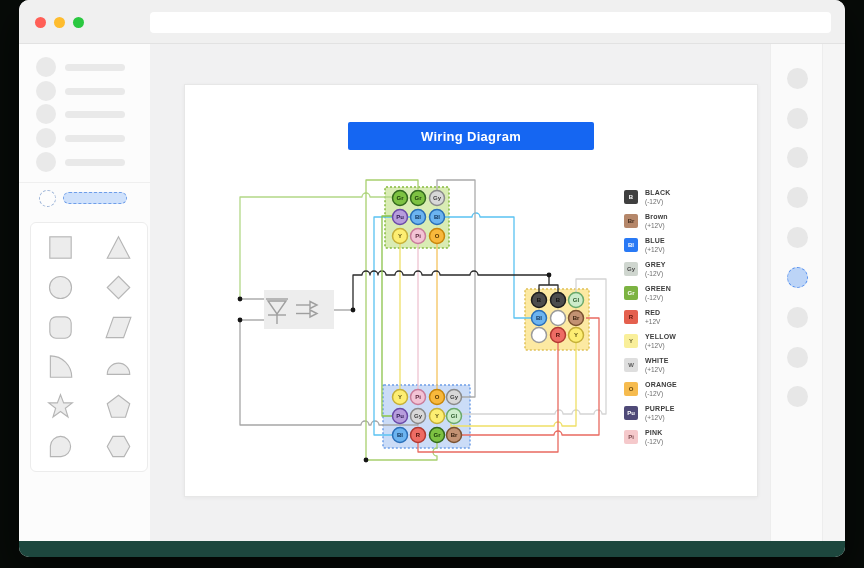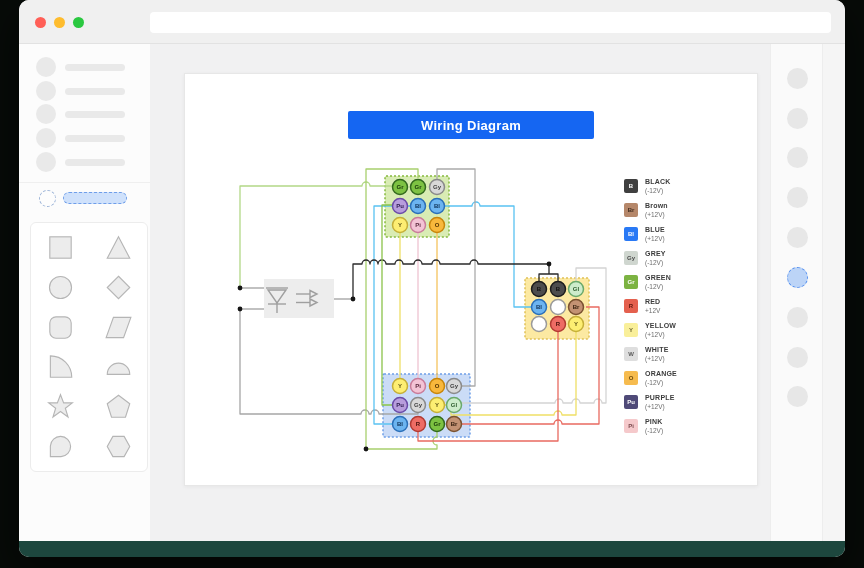--- a/index.html
+++ b/index.html
@@ -22,21 +22,21 @@
   .dashed-circle{position:absolute;left:20px;top:146px;width:15px;height:15px;border-radius:50%;
                  border:1px dashed #9cb4d8;background:#fdfdfd;}
   .dashed-pill{position:absolute;left:44px;top:148px;width:62px;height:10px;border-radius:6px;
                background:#cfe1fb;border:1px dashed #6f9ee9;}
   .shapes-card{position:absolute;left:11px;top:178px;width:118px;height:250px;background:#ffffff;
                border:1px solid #ececec;border-radius:6px;box-sizing:border-box;
                display:grid;grid-template-columns:1fr 1fr;align-content:space-evenly;justify-items:center;}
   .shape-cell{width:44px;height:30px;display:flex;align-items:center;justify-content:center;}
   .shape-cell svg{width:27px;height:27px;}
   .main{position:absolute;left:131px;top:44px;width:620px;bottom:16px;background:#f1f1f2;}
-  .page{position:absolute;left:34px;top:29px;width:572px;height:411px;background:#ffffff;
+  .page{position:absolute;left:34px;top:40px;width:572px;height:411px;background:#ffffff;
         border:1px solid #e7e7e7;box-sizing:content-box;box-shadow:0 1px 4px rgba(0,0,0,.05);}
   .banner{position:absolute;left:163px;top:37px;width:246px;height:28px;border-radius:2px;
           display:flex;align-items:center;justify-content:center;color:#fff;
           font-size:13px;font-weight:600;letter-spacing:.3px;}
   .diagram-svg{position:absolute;left:0;top:0;width:572px;height:411px;}
   .legend{position:absolute;left:439px;top:103px;width:120px;}
   .legend-item{position:absolute;left:0;height:22px;width:120px;}
   .legend-swatch{position:absolute;left:0;top:2px;width:14px;height:14px;border-radius:2px;
                  display:flex;align-items:center;justify-content:center;
                  font-size:6px;font-weight:700;}

